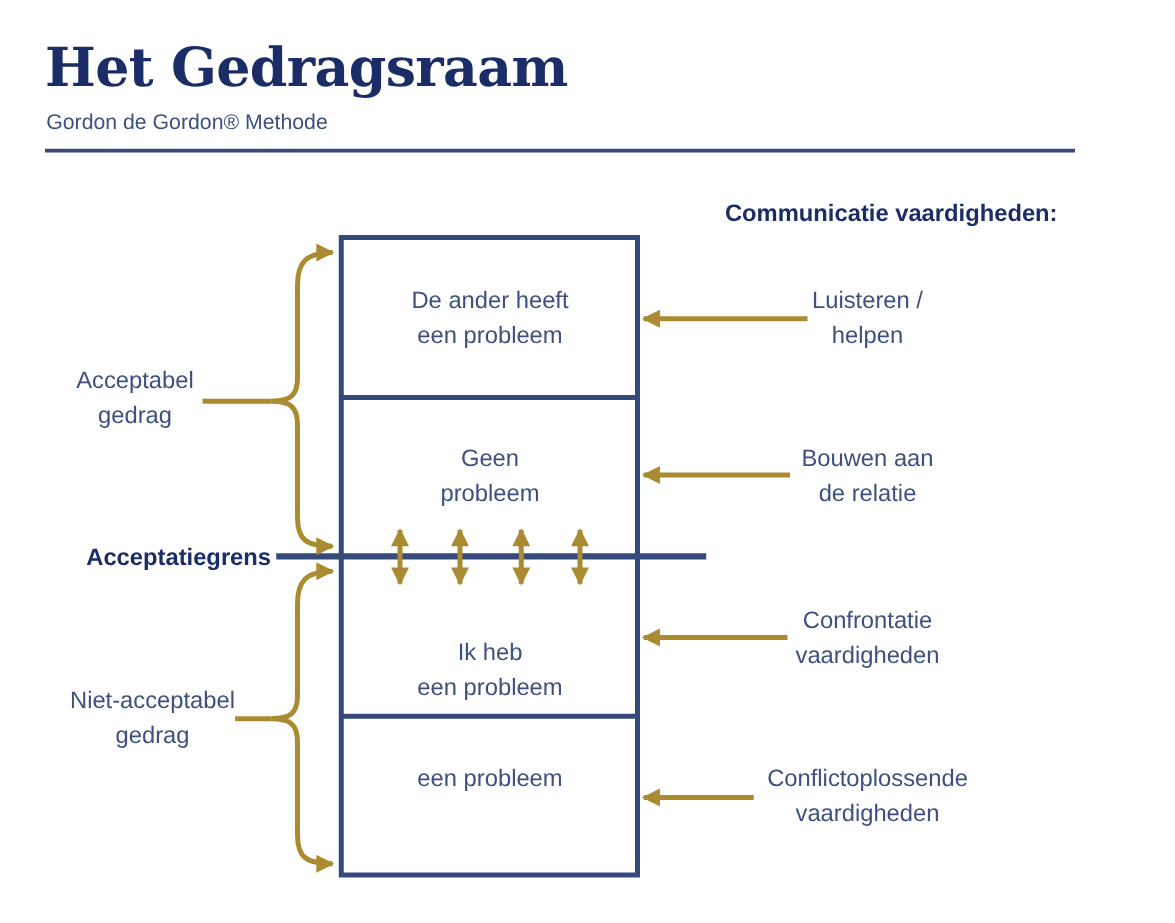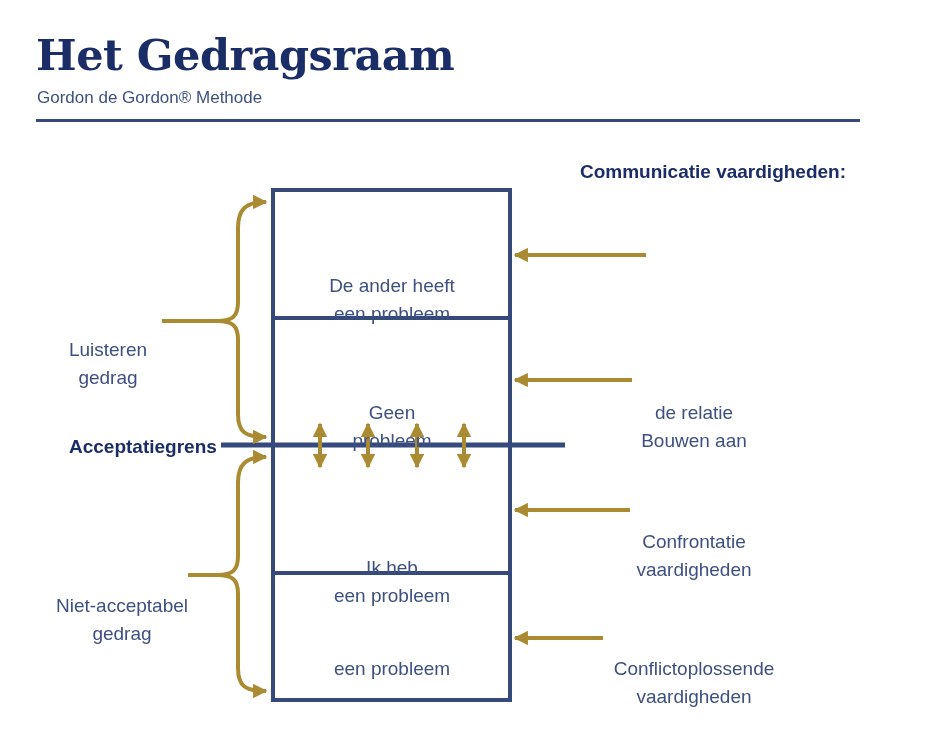--- a/index.html
+++ b/index.html
@@ -24,21 +24,21 @@
     background:var(--line-navy);}
 
   
   .diagram-svg{position:absolute;left:0;top:0;width:940px;height:738px;}
   .navy-stroke{stroke:var(--line-navy);}
   .gold-stroke{stroke:var(--gold);}
   .gold-fill{fill:var(--gold);}
 
   
   .lbl{position:absolute;transform:translateX(-50%);text-align:center;
-    font-size:19px;line-height:28px;color:var(--navy);white-space:nowrap;margin-top:45px;}
+    font-size:19px;line-height:28px;color:var(--navy);white-space:nowrap;}
   .lbl span{display:block;}
   .lbl-bold{position:absolute;font-size:19px;line-height:22px;font-weight:700;
     color:var(--navy-dark);white-space:nowrap;}
   .comm-header{transform:translateX(-50%);text-align:left;}
 </style>
 </head>
 <body>
 
 <div class="stage">
 
@@ -99,32 +99,36 @@
   </div>
   <div class="lbl" style="left:392px;top:509px;">
     <span>Ik heb</span>
     <span>een probleem</span>
   </div>
   <div class="lbl" style="left:392px;top:610px;">
     <span>een probleem</span>
   </div>
 
   <div class="lbl" style="left:108px;top:291px;">
-    <span>Luisteren</span>
+    <span>Acceptabel</span>
     <span>gedrag</span>
   </div>
   <div class="lbl-bold" style="left:40px;top:436px;margin-left:29px;">Acceptatiegrens</div>
   <div class="lbl" style="left:122px;top:547px;">
     <span>Niet-acceptabel</span>
     <span>gedrag</span>
   </div>
 
+  <div class="lbl" style="left:694px;top:227px;">
+    <span>Luisteren /</span>
+    <span>helpen</span>
+  </div>
   <div class="lbl" style="left:694px;top:354px;">
+    <span>Bouwen aan</span>
     <span>de relatie</span>
-    <span>Bouwen aan</span>
   </div>
   <div class="lbl" style="left:694px;top:483px;">
     <span>Confrontatie</span>
     <span>vaardigheden</span>
   </div>
   <div class="lbl" style="left:694px;top:610px;">
     <span>Conflictoplossende</span>
     <span>vaardigheden</span>
   </div>
 

